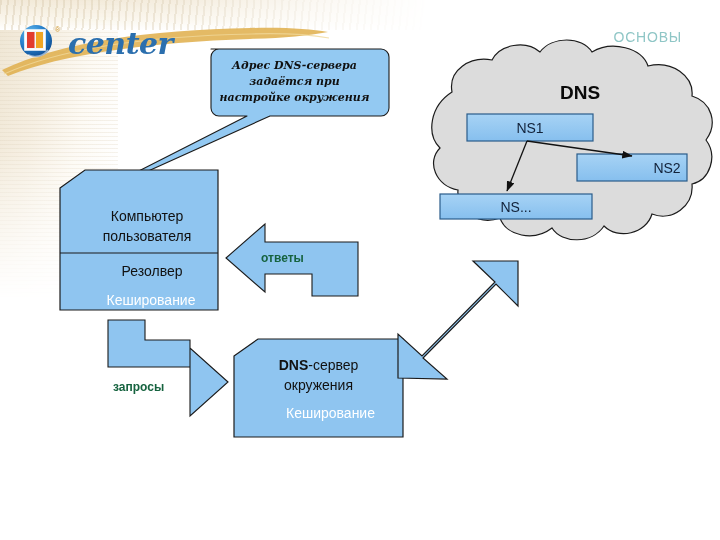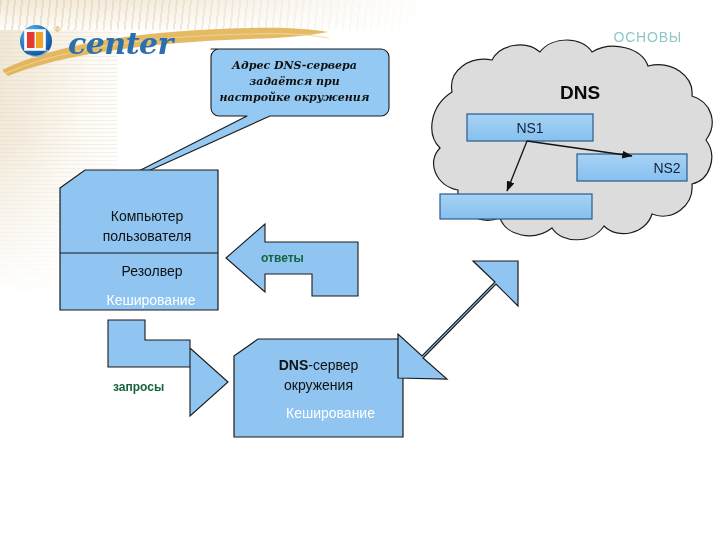--- a/index.html
+++ b/index.html
@@ -257,20 +257,21 @@
   <div class="bubble-text">
     <div>Адрес DNS-сервера</div>
     <div>задаётся при</div>
     <div>настройке окружения</div>
   </div>
 
   <div class="dns-cloud-label">DNS</div>
 
   <div class="ns-label" style="left:467px; top:120px; width:126px;">NS1</div>
   <div class="ns-label" style="left:577px; top:160px; width:110px;padding-left:35px;">NS2</div>
+  <div class="ns-label" style="left:440px; top:199px; width:152px;">NS...</div>
 
   <div class="node-title" style="left:60px; top:206px; width:174px;">
     <div>Компьютер</div>
     <div>пользователя</div>
   </div>
   <div class="node-sub" style="left:60px; top:263px; width:184px;">Резолвер</div>
   <div class="node-cache" style="left:60px; top:292px; width:158px;">Кеширование</div>
 
   <div class="node-title" style="left:234px; top:355px; width:169px;">
     <div><span class="bold-seg">DNS</span><span>-сервер</span></div>

